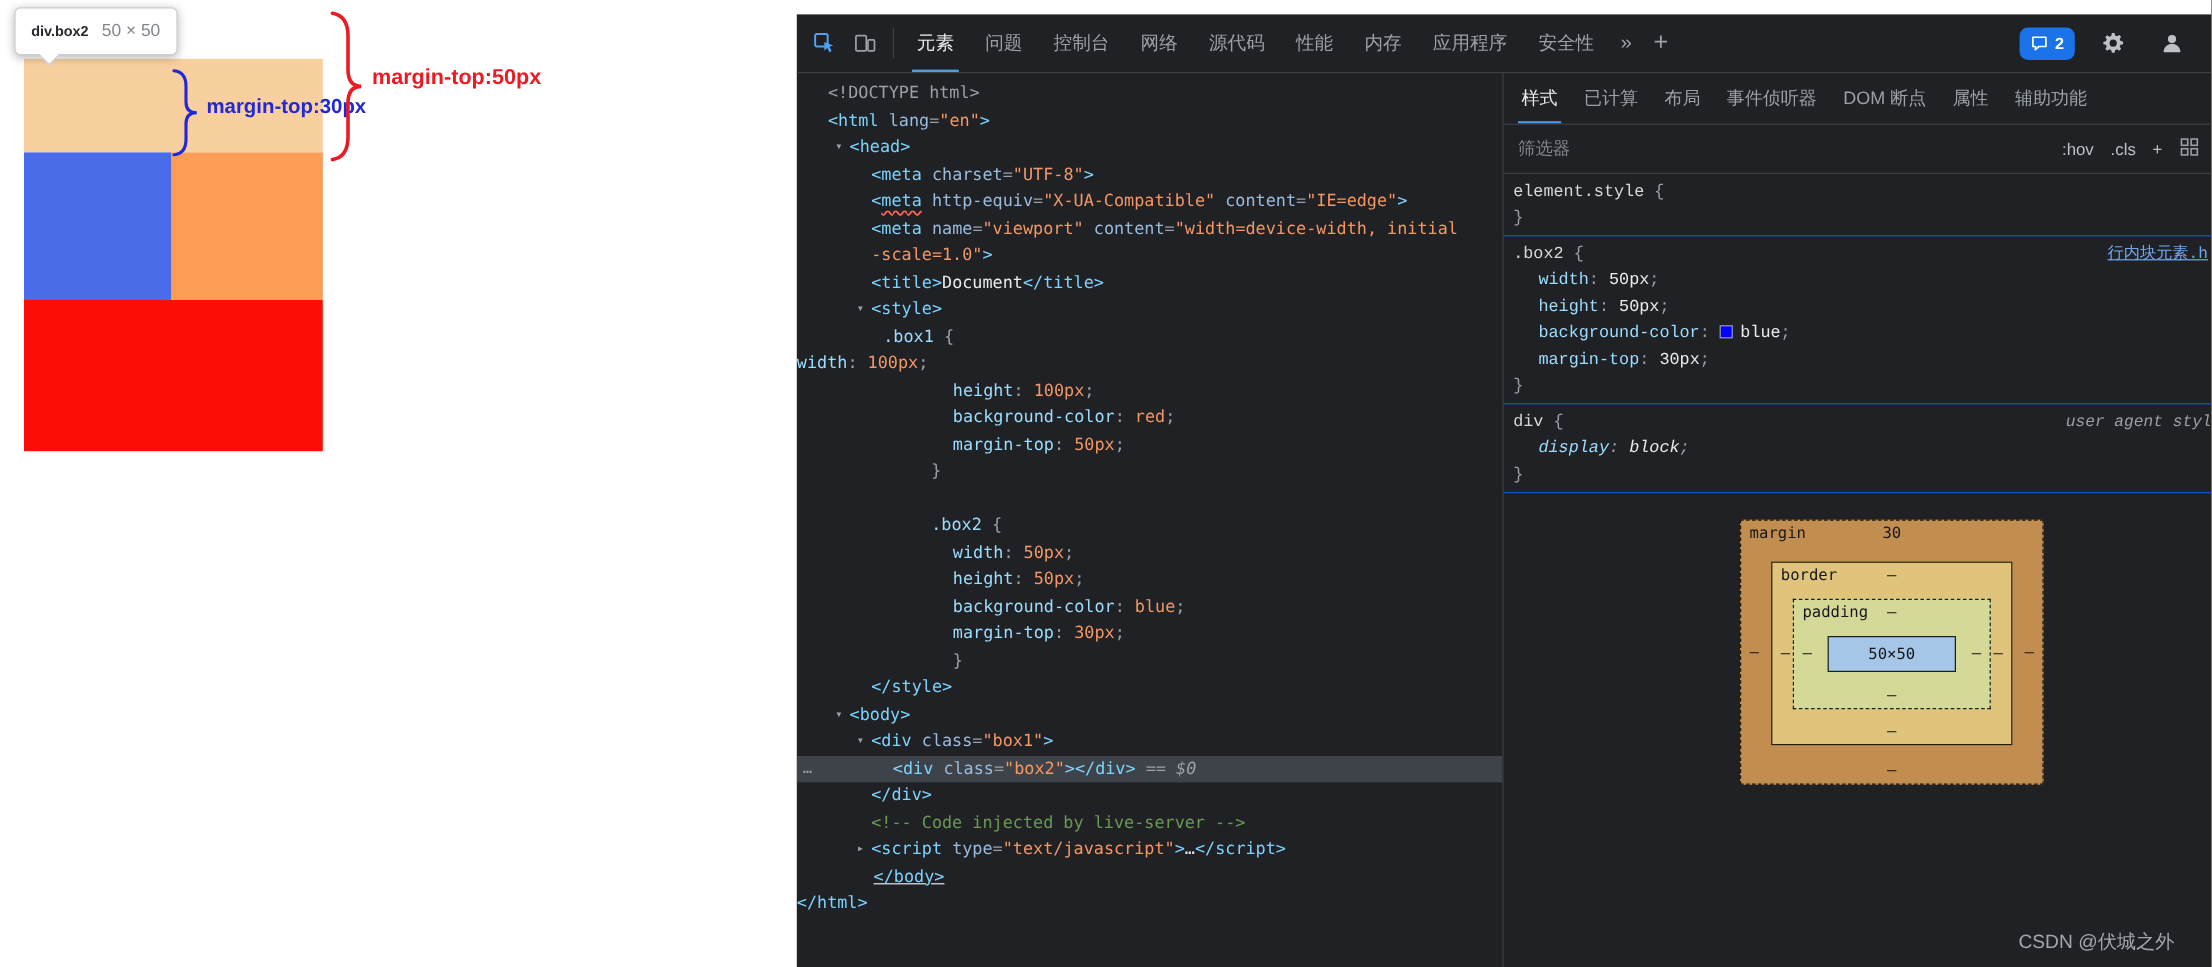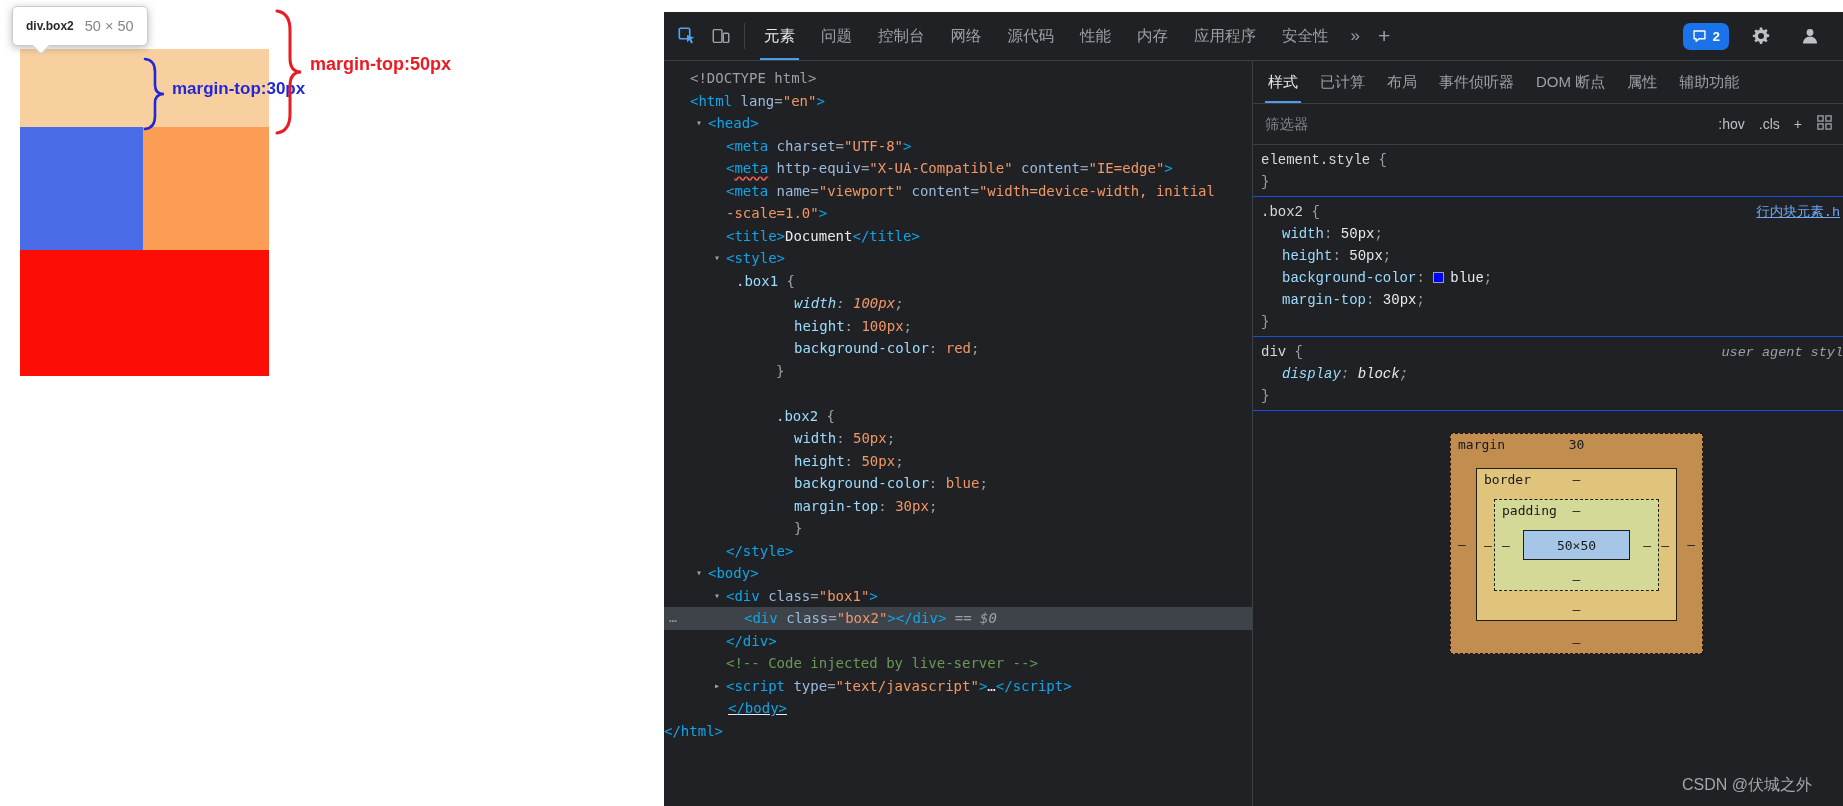--- a/index.html
+++ b/index.html
@@ -44,21 +44,21 @@
   .badge{background:#1a73e8;color:#fff;border-radius:7px;height:27px;display:flex;align-items:center;gap:5px;
          padding:0 9px;font-size:13.5px;font-weight:700;}
 
   
   .dom-pane{position:absolute;left:0;top:49px;width:588px;height:757px;overflow:hidden;
             font-family:"DejaVu Sans Mono","Liberation Mono",monospace;font-size:14px;padding-top:6px;}
   .line{height:22.5px;line-height:22.5px;white-space:pre;position:relative;}
   .line.selected{background:#3e434a;}
   .arrow{position:absolute;top:0;width:14px;text-align:center;color:#9aa0a6;font-size:10px;line-height:22.5px;}
   .gdots{position:absolute;left:5px;color:#9aa0a6;font-size:13px;letter-spacing:1px;}
-  .tk-tag{color:#0ea5e9;}
+  .tk-tag{color:#7dd3fc;}
   .tk-attr{color:#9bbbdc;}
   .tk-pun{color:#9aa0a6;}
   .tk-val{color:#f29766;}
   .tk-gray{color:#9aa0a6;}
   .tk-txt{color:#e8eaed;}
   .tk-com{color:#6a9955;}
   .tk-sel{color:#9cdcfe;}
   .tk-cssp{color:#9cdcfe;}
   .tk-cssv{color:#f29766;}
   .tk-eq{color:#9aa0a6;font-style:italic;}
@@ -191,23 +191,24 @@
         <div class="line" style="padding-left: 26px;"><span class="tk-gray">&lt;!DOCTYPE html&gt;</span></div>
         <div class="line" style="padding-left: 26px;"><span class="tk-tag">&lt;html</span><span class="tk-attr"> lang</span><span class="tk-pun">=</span><span class="tk-val">"en"</span><span class="tk-tag">&gt;</span></div>
         <div class="line" style="padding-left: 44px;"><span class="arrow" style="left: 28px;">▾</span><span class="tk-tag">&lt;head&gt;</span></div>
         <div class="line" style="padding-left: 62px;"><span class="tk-tag">&lt;meta</span><span class="tk-attr"> charset</span><span class="tk-pun">=</span><span class="tk-val">"UTF-8"</span><span class="tk-tag">&gt;</span></div>
         <div class="line" style="padding-left: 62px;"><span class="tk-tag">&lt;</span><span class="tk-tag tk-sq">meta</span><span class="tk-attr"> http-equiv</span><span class="tk-pun">=</span><span class="tk-val">"X-UA-Compatible"</span><span class="tk-attr"> content</span><span class="tk-pun">=</span><span class="tk-val">"IE=edge"</span><span class="tk-tag">&gt;</span></div>
         <div class="line" style="padding-left: 62px;"><span class="tk-tag">&lt;meta</span><span class="tk-attr"> name</span><span class="tk-pun">=</span><span class="tk-val">"viewport"</span><span class="tk-attr"> content</span><span class="tk-pun">=</span><span class="tk-val">"width=device-width, initial</span></div>
         <div class="line" style="padding-left: 62px;"><span class="tk-val">-scale=1.0"</span><span class="tk-tag">&gt;</span></div>
         <div class="line" style="padding-left: 62px;"><span class="tk-tag">&lt;title&gt;</span><span class="tk-txt">Document</span><span class="tk-tag">&lt;/title&gt;</span></div>
         <div class="line" style="padding-left: 62px;"><span class="arrow" style="left: 46px;">▾</span><span class="tk-tag">&lt;style&gt;</span></div>
         <div class="line" style="padding-left: 72px;"><span class="tk-sel">.box1</span><span class="tk-pun"> {</span></div>
-        <div class="line" style="padding-left: 130px; font-style: italic;"><span class="tk-cssp">width</span><span class="tk-pun">: </span><span class="tk-cssv">100px</span><span class="tk-pun">;</span></div>
+        <div class="line" style=""><span class="tk-cssp">width</span><span class="tk-pun">: </span><span class="tk-cssv">100px</span><span class="tk-pun">;</span></div>
         <div class="line" style="padding-left: 130px;"><span class="tk-cssp">height</span><span class="tk-pun">: </span><span class="tk-cssv">100px</span><span class="tk-pun">;</span></div>
         <div class="line" style="padding-left: 130px;"><span class="tk-cssp">background-color</span><span class="tk-pun">: </span><span class="tk-cssv">red</span><span class="tk-pun">;</span></div>
+        <div class="line" style="padding-left: 130px;"><span class="tk-cssp">margin-top</span><span class="tk-pun">: </span><span class="tk-cssv">50px</span><span class="tk-pun">;</span></div>
         <div class="line" style="padding-left: 112px;"><span class="tk-pun">}</span></div>
         <div class="line" style="padding-left: 26px;"></div>
         <div class="line" style="padding-left: 112px;"><span class="tk-sel">.box2</span><span class="tk-pun"> {</span></div>
         <div class="line" style="padding-left: 130px;"><span class="tk-cssp">width</span><span class="tk-pun">: </span><span class="tk-cssv">50px</span><span class="tk-pun">;</span></div>
         <div class="line" style="padding-left: 130px;"><span class="tk-cssp">height</span><span class="tk-pun">: </span><span class="tk-cssv">50px</span><span class="tk-pun">;</span></div>
         <div class="line" style="padding-left: 130px;"><span class="tk-cssp">background-color</span><span class="tk-pun">: </span><span class="tk-cssv">blue</span><span class="tk-pun">;</span></div>
         <div class="line" style="padding-left: 130px;"><span class="tk-cssp">margin-top</span><span class="tk-pun">: </span><span class="tk-cssv">30px</span><span class="tk-pun">;</span></div>
         <div class="line" style="padding-left: 130px;"><span class="tk-pun">}</span></div>
         <div class="line" style="padding-left: 62px;"><span class="tk-tag">&lt;/style&gt;</span></div>
         <div class="line" style="padding-left: 44px;"><span class="arrow" style="left: 28px;">▾</span><span class="tk-tag">&lt;body&gt;</span></div>

